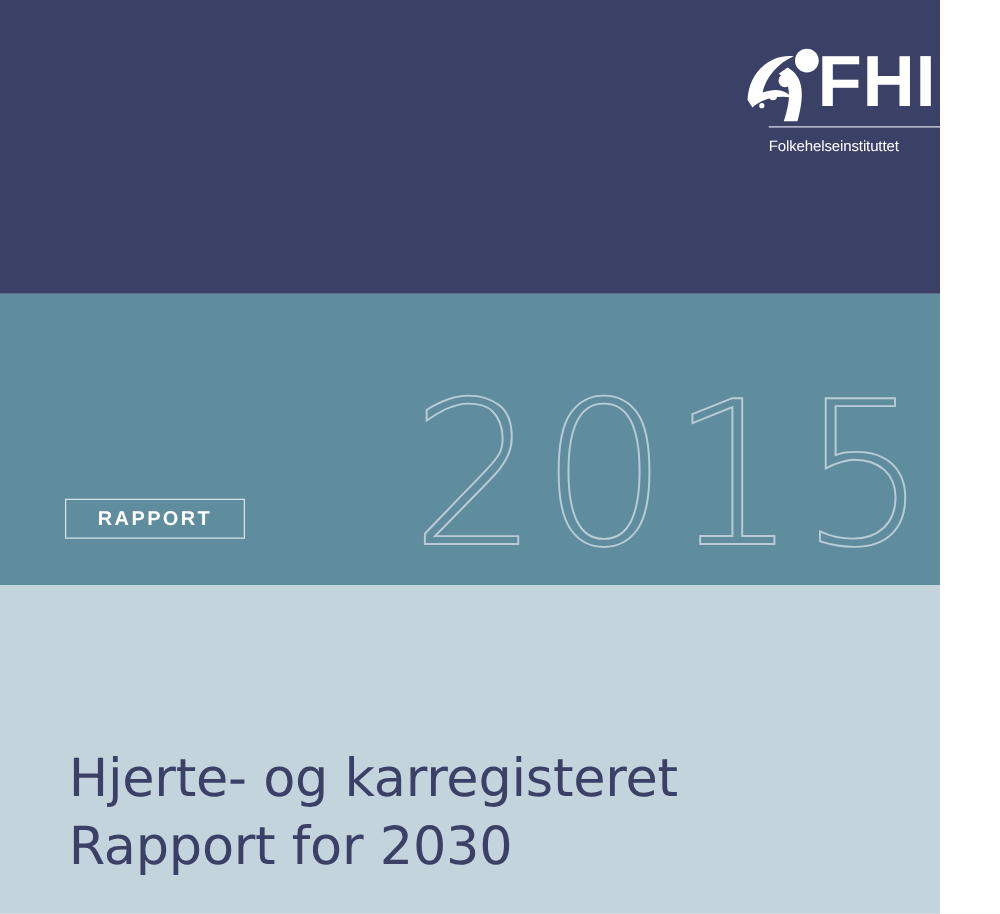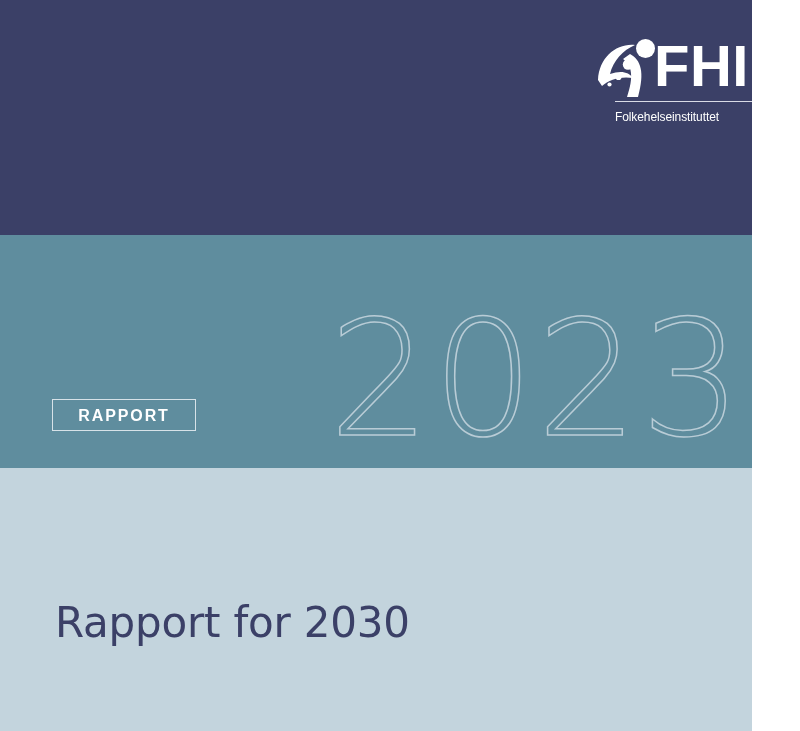--- a/index.html
+++ b/index.html
@@ -168,19 +168,20 @@
 
     <div class="logo-wordmark">FHI</div>
     <div class="logo-rule"></div>
     <div class="logo-subtitle">Folkehelseinstituttet</div>
   </div>
 
   <div class="badge">
     <div class="badge-label">RAPPORT</div>
   </div>
 
-  <div class="year">2023</div>
+  <div class="year">2015</div>
 
   <div class="title-block">
+    <div class="title-line">Hjerte- og karregisteret</div>
     <div class="title-line">Rapport for 2030</div>
   </div>
 
 </div>
 
 </body></html>

